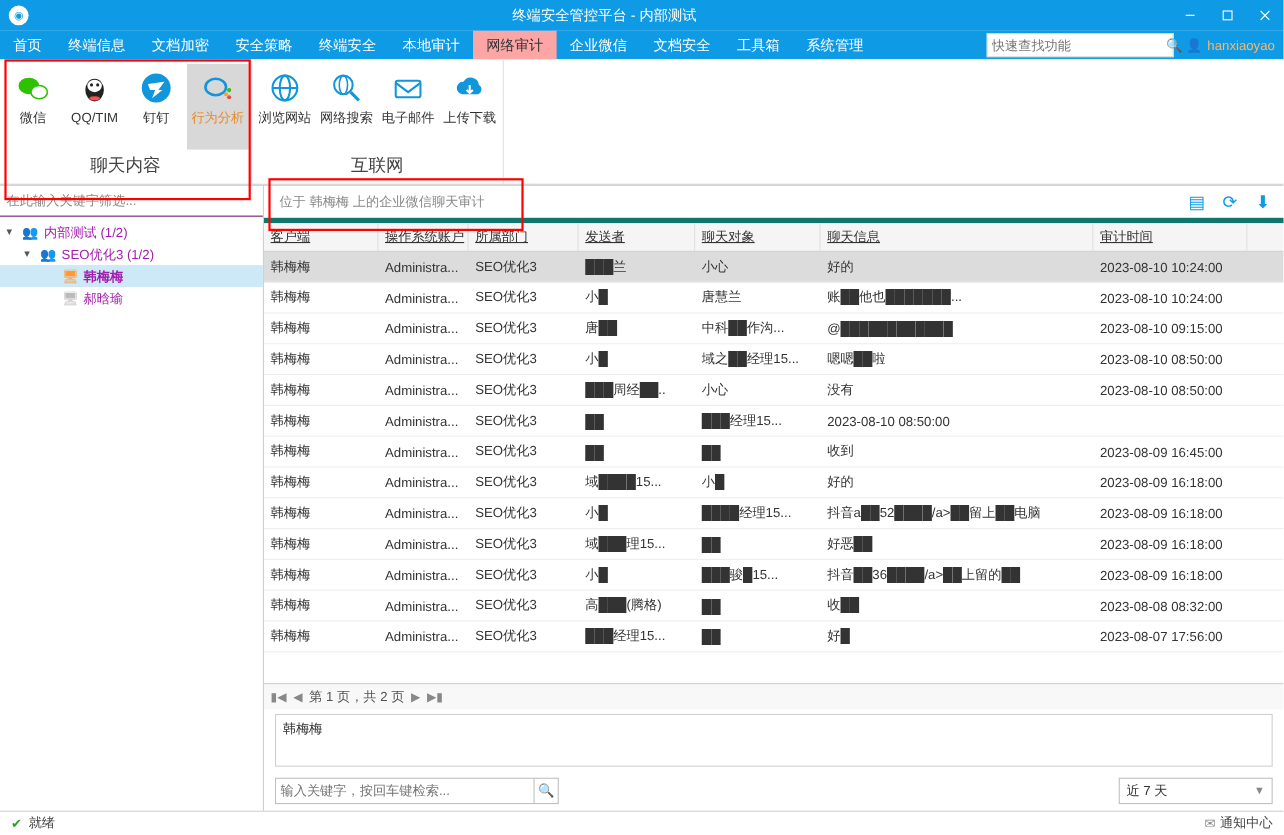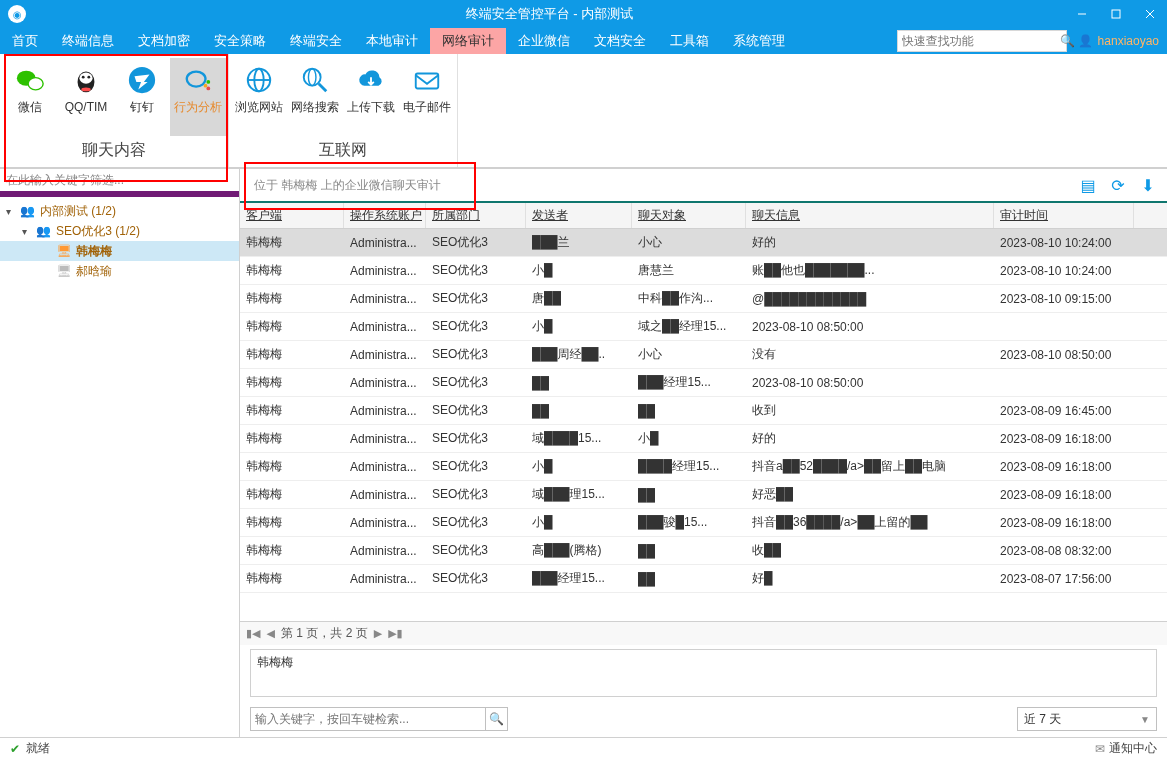--- a/index.html
+++ b/index.html
@@ -34,34 +34,34 @@
 .ritem .ricon { width: 32px; height: 32px; display: flex; align-items: center; justify-content: center; margin-bottom: 4px; }
 .ritem .rlabel { font-size: 12px; color: #333; text-align: center; line-height: 14px; }
 .ritem.sel .rlabel { color: #e68a2e; }
 .redbox { position: absolute; border: 2px solid #f00; pointer-events: none; z-index: 5; }
 
 
 .body { flex: 1; display: flex; border-top: 1px solid #d0d0d0; min-height: 0; }
 
 
 .left { width: 240px; border-right: 1px solid #d0d0d0; display: flex; flex-direction: column; }
-.left .filter { border-bottom: 6px solid #701a75; padding: 4px 6px; color: #888; height: 28px; display: flex; align-items: center; }
+.left .filter { border-bottom: 1px solid #701a75; padding: 4px 6px; color: #888; height: 28px; display: flex; align-items: center; }
 .tree { flex: 1; overflow: auto; padding: 4px 0; }
 .tnode { display: flex; align-items: center; height: 20px; padding-left: 6px; cursor: pointer; gap: 4px; }
 .tnode .arrow { width: 10px; color: #555; font-size: 10px; }
 .tnode .ticon { width: 16px; display: flex; justify-content: center; }
-.tnode .tlabel { color: #a16207; }
+.tnode .tlabel { color: #a21caf; }
 .tnode.lvl1 { padding-left: 22px; }
 .tnode.lvl2 { padding-left: 56px; }
 .tnode.sel { background: #cde8f6; }
 .tnode.sel .tlabel { font-weight: bold; }
 
 
 .right { flex: 1; display: flex; flex-direction: column; min-width: 0; }
-.crumbbar { height: 34px; display: flex; align-items: center; padding: 0 8px; gap: 8px; border-bottom: 2px solid #0f766e; }
+.crumbbar { height: 34px; display: flex; align-items: center; padding: 0 8px; gap: 8px; border-bottom: 5px solid #0f766e; }
 .crumbbar .crumb { color: #888; flex: 1; padding: 4px 6px; }
 .crumbbar .tbtn { width: 22px; height: 22px; display: flex; align-items: center; justify-content: center; color: #0f9ae6; cursor: pointer; font-size: 16px; }
 
 
 .tbl { flex: 1; display: flex; flex-direction: column; min-height: 0; }
 .thead { display: flex; height: 26px; background: #f5f5f5; border-bottom: 1px solid #d0d0d0; }
 .thead .th { border-right: 1px solid #e0e0e0; padding: 0 6px; display: flex; align-items: center; color: #333; overflow: hidden; white-space: nowrap; text-decoration: underline; }
 .tbody { flex: 1; overflow-y: scroll; }
 .tr { display: flex; height: 28px; border-bottom: 1px solid #eee; }
 .tr:nth-child(1) { background: #dcdcdc; }
@@ -205,34 +205,34 @@
               <circle cx="13" cy="13" r="9" fill="none" stroke="#1296db" stroke-width="2"></circle>
               <ellipse cx="13" cy="13" rx="4" ry="9" fill="none" stroke="#1296db" stroke-width="1.5"></ellipse>
               <line x1="20" y1="20" x2="28" y2="28" stroke="#1296db" stroke-width="3"></line>
             </svg>
           </div>
           <div class="rlabel">网络搜索</div>
         </div>
         <div class="ritem">
           <div class="ricon">
             <svg width="30" height="30" viewBox="0 0 32 32">
+              <rect x="4" y="9" width="24" height="16" rx="2" fill="none" stroke="#1296db" stroke-width="2"></rect>
+              <path d="M4 11 L16 20 L28 11" fill="none" stroke="#1296db" stroke-width="2"></path>
+            </svg>
+          </div>
+          <div class="rlabel">电子邮件</div>
+        </div>
+        <div class="ritem">
+          <div class="ricon">
+            <svg width="30" height="30" viewBox="0 0 32 32">
               <path d="M9 22a6 6 0 0 1 1-12 8 8 0 0 1 15 3 5 5 0 0 1-1 9z" fill="#1296db"></path>
               <path d="M16 13v8m-3-3l3 3 3-3" stroke="#fff" stroke-width="2" fill="none"></path>
             </svg>
           </div>
           <div class="rlabel">上传下载</div>
-        </div>
-        <div class="ritem">
-          <div class="ricon">
-            <svg width="30" height="30" viewBox="0 0 32 32">
-              <rect x="4" y="9" width="24" height="16" rx="2" fill="none" stroke="#1296db" stroke-width="2"></rect>
-              <path d="M4 11 L16 20 L28 11" fill="none" stroke="#1296db" stroke-width="2"></path>
-            </svg>
-          </div>
-          <div class="rlabel">电子邮件</div>
         </div>
       </div>
     <div class="glabel">互联网</div>
   </div>
 </div>
 
 <div class="body">
   <div class="left">
     <div class="filter">在此输入关键字筛选...</div>
     <div class="tree">
@@ -304,20 +304,21 @@
             <div class="td c4">中科██作沟...</div>
             <div class="td c5">@████████████</div>
             <div class="td c6">2023-08-10 09:15:00</div>
           </div>
           <div class="tr">
             <div class="td c0">韩梅梅</div>
             <div class="td c1">Administra...</div>
             <div class="td c2">SEO优化3</div>
             <div class="td c3">小█</div>
             <div class="td c4">域之██经理15...</div>
+            <div class="td c5">嗯嗯██啦</div>
             <div class="td c6">2023-08-10 08:50:00</div>
           </div>
           <div class="tr">
             <div class="td c0">韩梅梅</div>
             <div class="td c1">Administra...</div>
             <div class="td c2">SEO优化3</div>
             <div class="td c3">███周经██..</div>
             <div class="td c4">小心</div>
             <div class="td c5">没有</div>
             <div class="td c6">2023-08-10 08:50:00</div>

